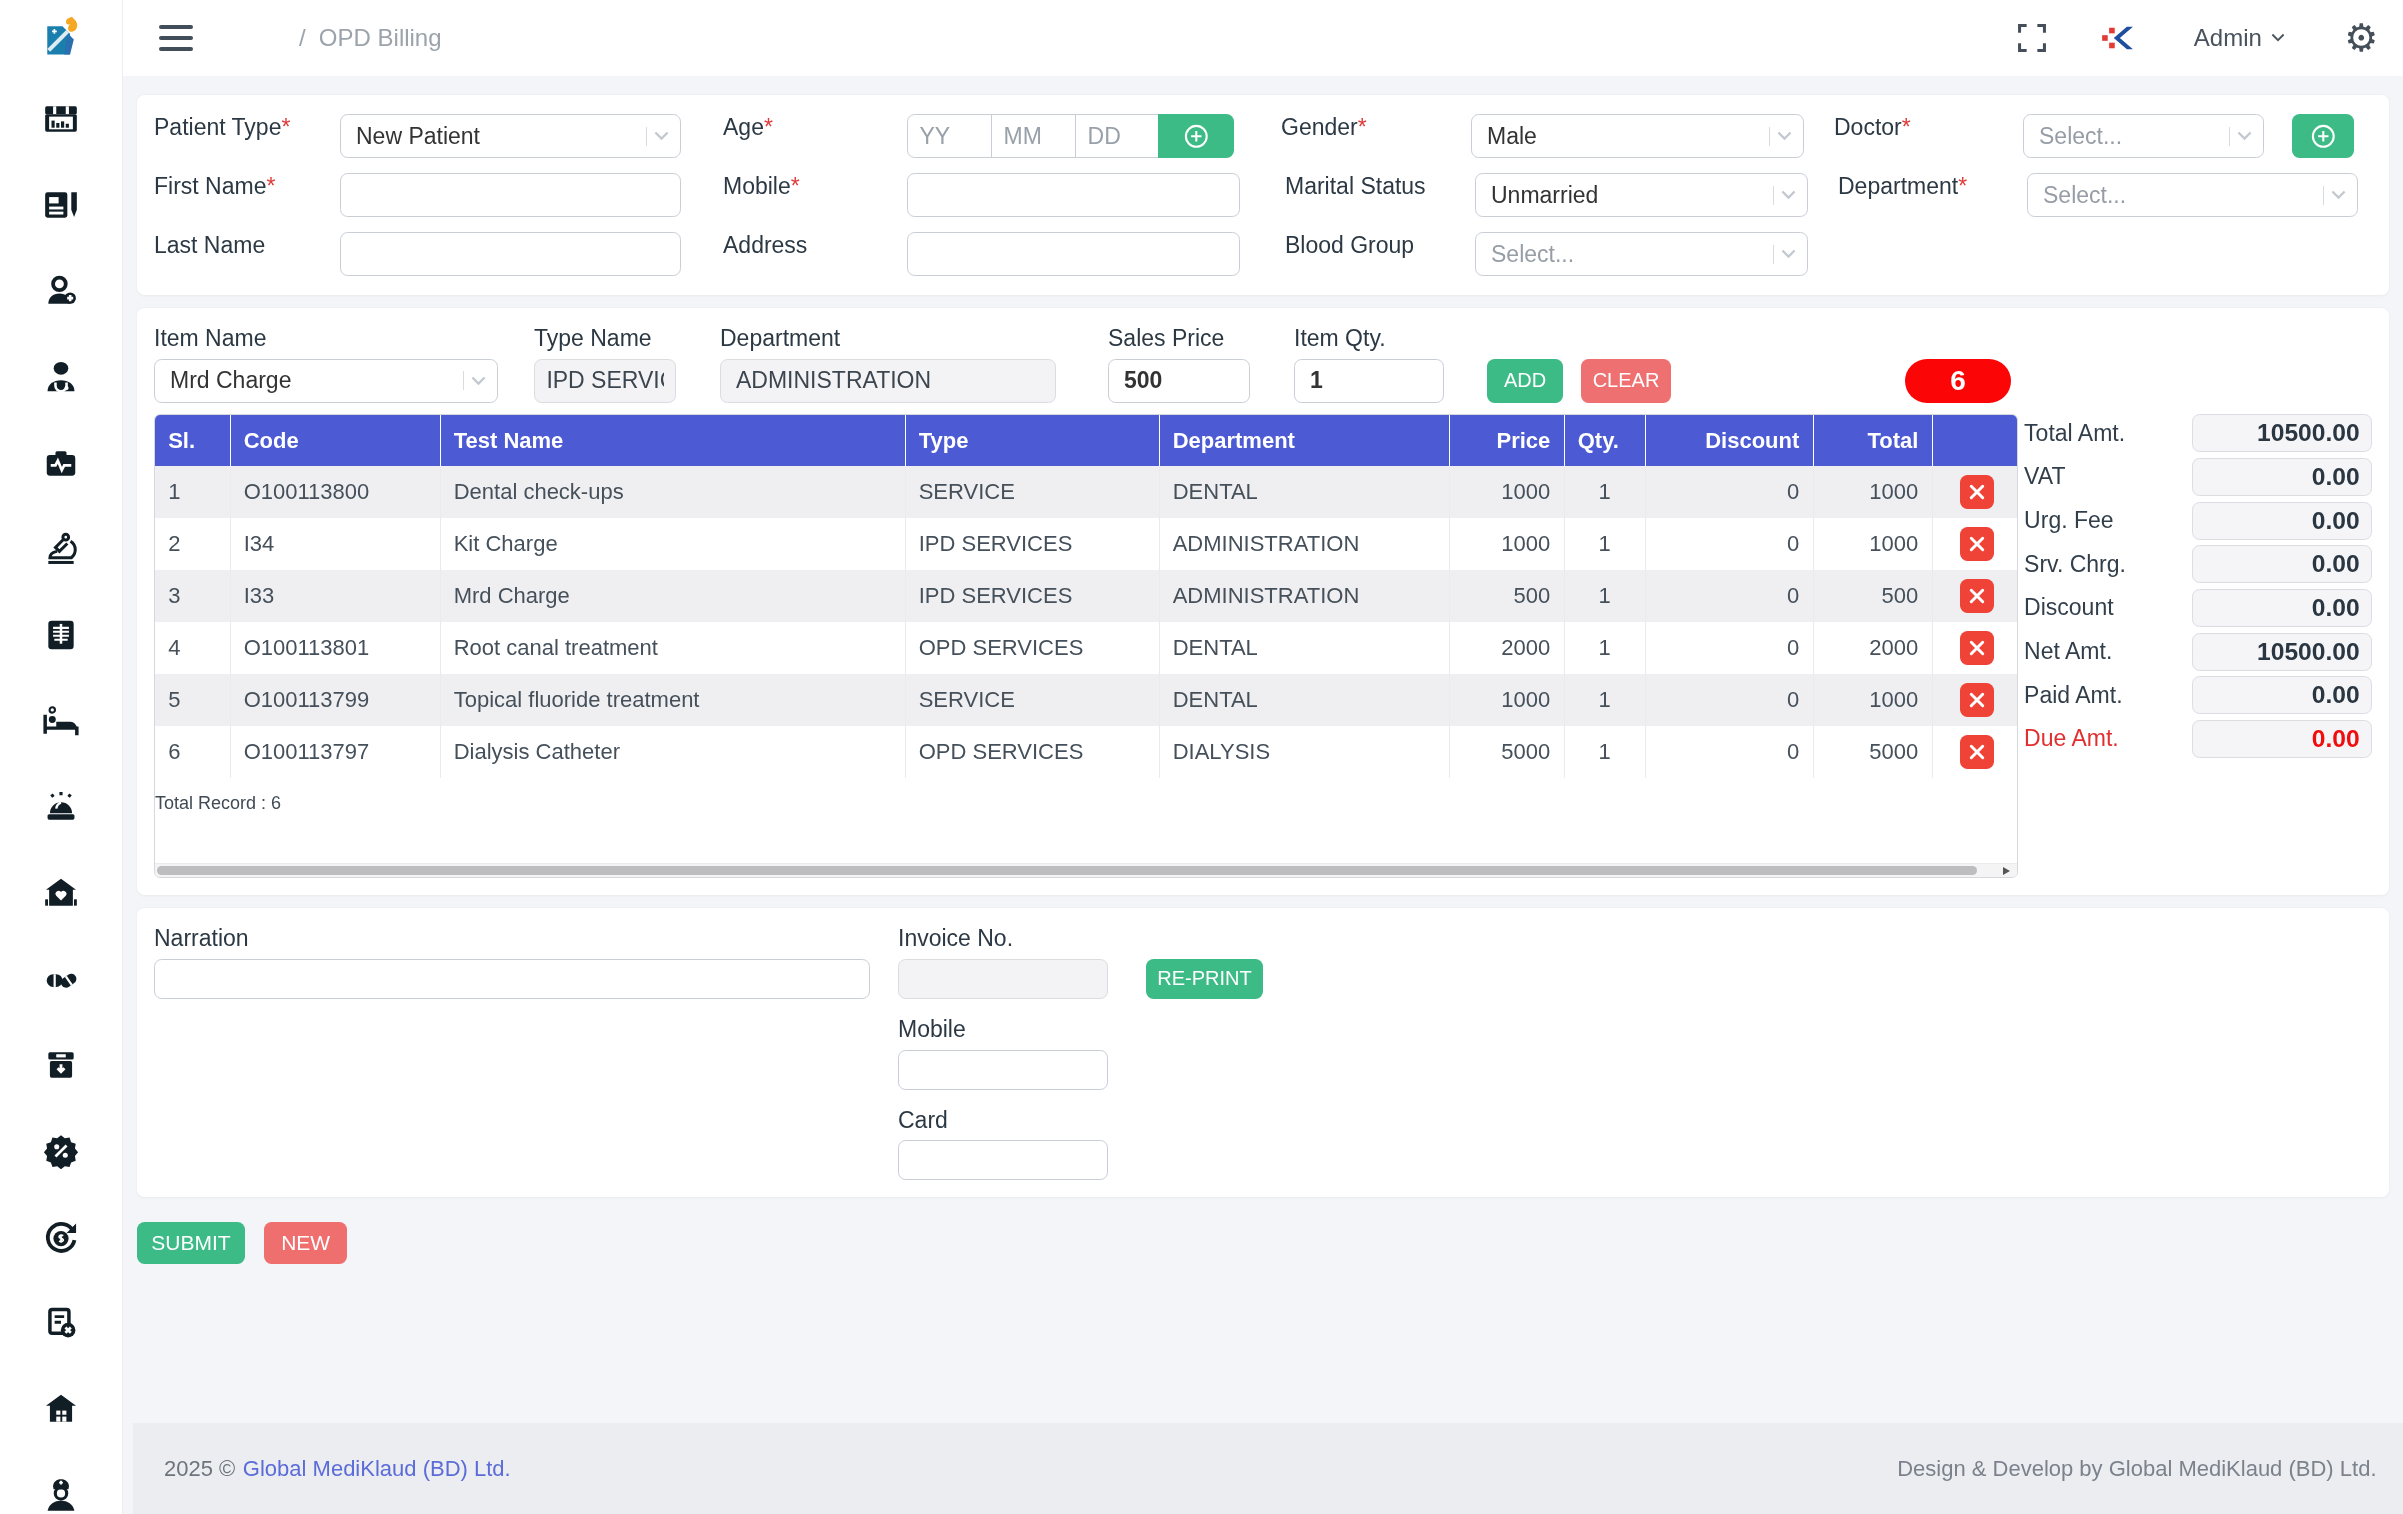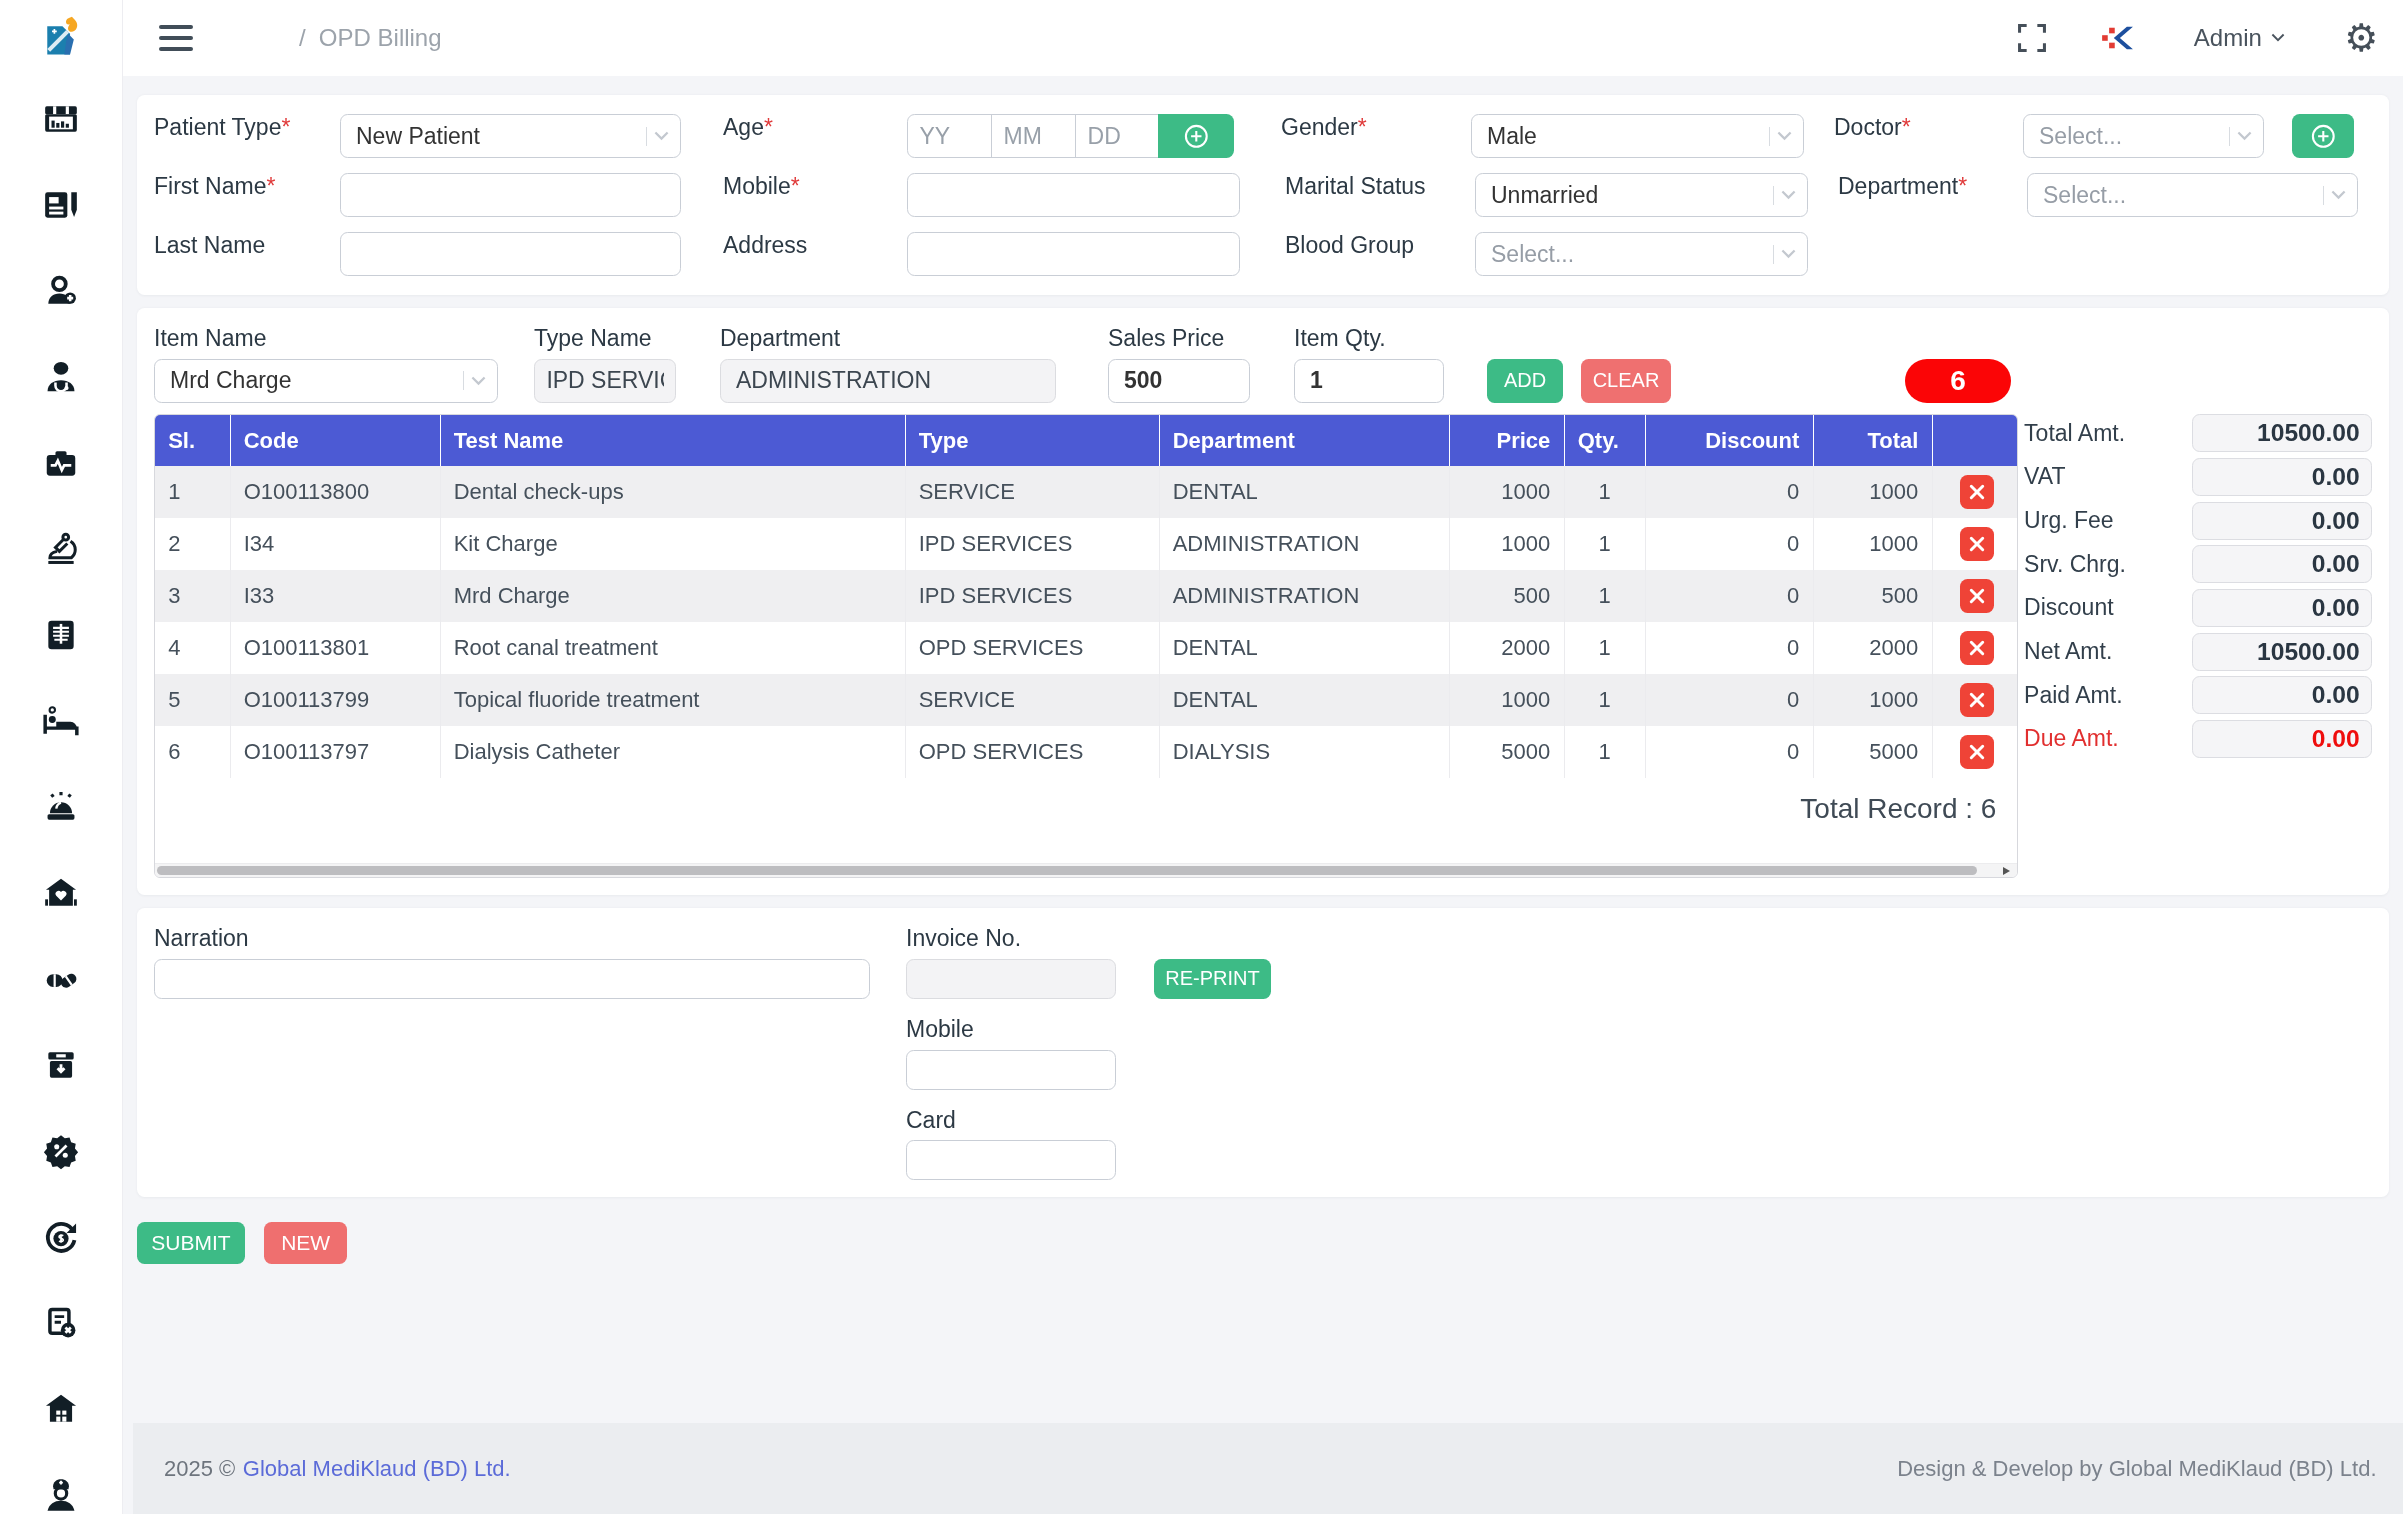--- a/index.html
+++ b/index.html
@@ -70,35 +70,35 @@
   thead th:last-child{border-right:none}
   tbody td{height:52px;padding:0 13.2px;color:#45505b;border-right:0.9px solid #ebebee;
     overflow:hidden;white-space:nowrap}
   tbody td:last-child{border-right:none}
   tbody tr:nth-child(odd){background:#efeff1}
   th.r,td.r{text-align:right}
   td.c{text-align:center}
   td.act{text-align:center}
   .del{width:34px;height:34px;border:none;border-radius:7.6px;background:#ef4337;cursor:pointer;
     display:inline-flex;align-items:center;justify-content:center;vertical-align:middle}
-  .total-record{text-align:right;padding:15px 21px 0 0;font-size:28px;color:#3f4a55}
+  .total-record{text-align:left;padding:15px 21px 0 0;font-size:18px;color:#3f4a55}
   .hscroll{margin-top:auto;height:14px;background:#f4f4f5;position:relative;border-top:0.9px solid #ececee;cursor:pointer}
   .hthumb{position:absolute;left:1.9px;top:1.9px;bottom:1.9px;right:40px;background:#bdbdc0;border-radius:5.7px;cursor:grab}
   .harrow{position:absolute;right:7.6px;top:2.8px;width:0;height:0;border-top:4.7px solid transparent;
     border-bottom:4.7px solid transparent;border-left:7.6px solid #555;cursor:pointer}
   .summary{width:348px;margin-left:5.7px;display:flex;flex-direction:column}
   .srow{display:flex;align-items:center;margin-bottom:5.7px}
   .slabel{width:168px;font-size:23px;color:#323f4b}
   .sval{flex:1;height:38px;background:#f5f5f7;border:0.9px solid #dcdde2;border-radius:7.6px;
     display:flex;align-items:center;justify-content:flex-end;padding:0 11.4px;
     font-weight:bold;font-size:24.6px;color:#2a3642;cursor:text}
   .srow.due .slabel{color:#e12f2f}
   .srow.due .sval{color:#ef0d0d}
   
-  .narr-card{margin-top:13.2px;padding:17px;display:flex;gap:36px}
+  .narr-card{margin-top:13.2px;padding:17px;display:flex;gap:28px}
   .ncol{display:flex;flex-direction:column}
   .ncol label{font-size:23px;color:#2c3944;margin-bottom:6.6px}
   .narr-input{width:716px;height:40px}
   .smallinp{width:210px;height:40px}
   .inv-row{display:flex;align-items:flex-end;gap:38px}
   .btn-reprint{width:117px;height:40px;background:#3dbb86}
   .gap-top{margin-top:17px}
   
   .actions{margin-top:24.6px}
   .btn-submit{width:108px;height:42px;background:#3dbb86;font-size:21px}

